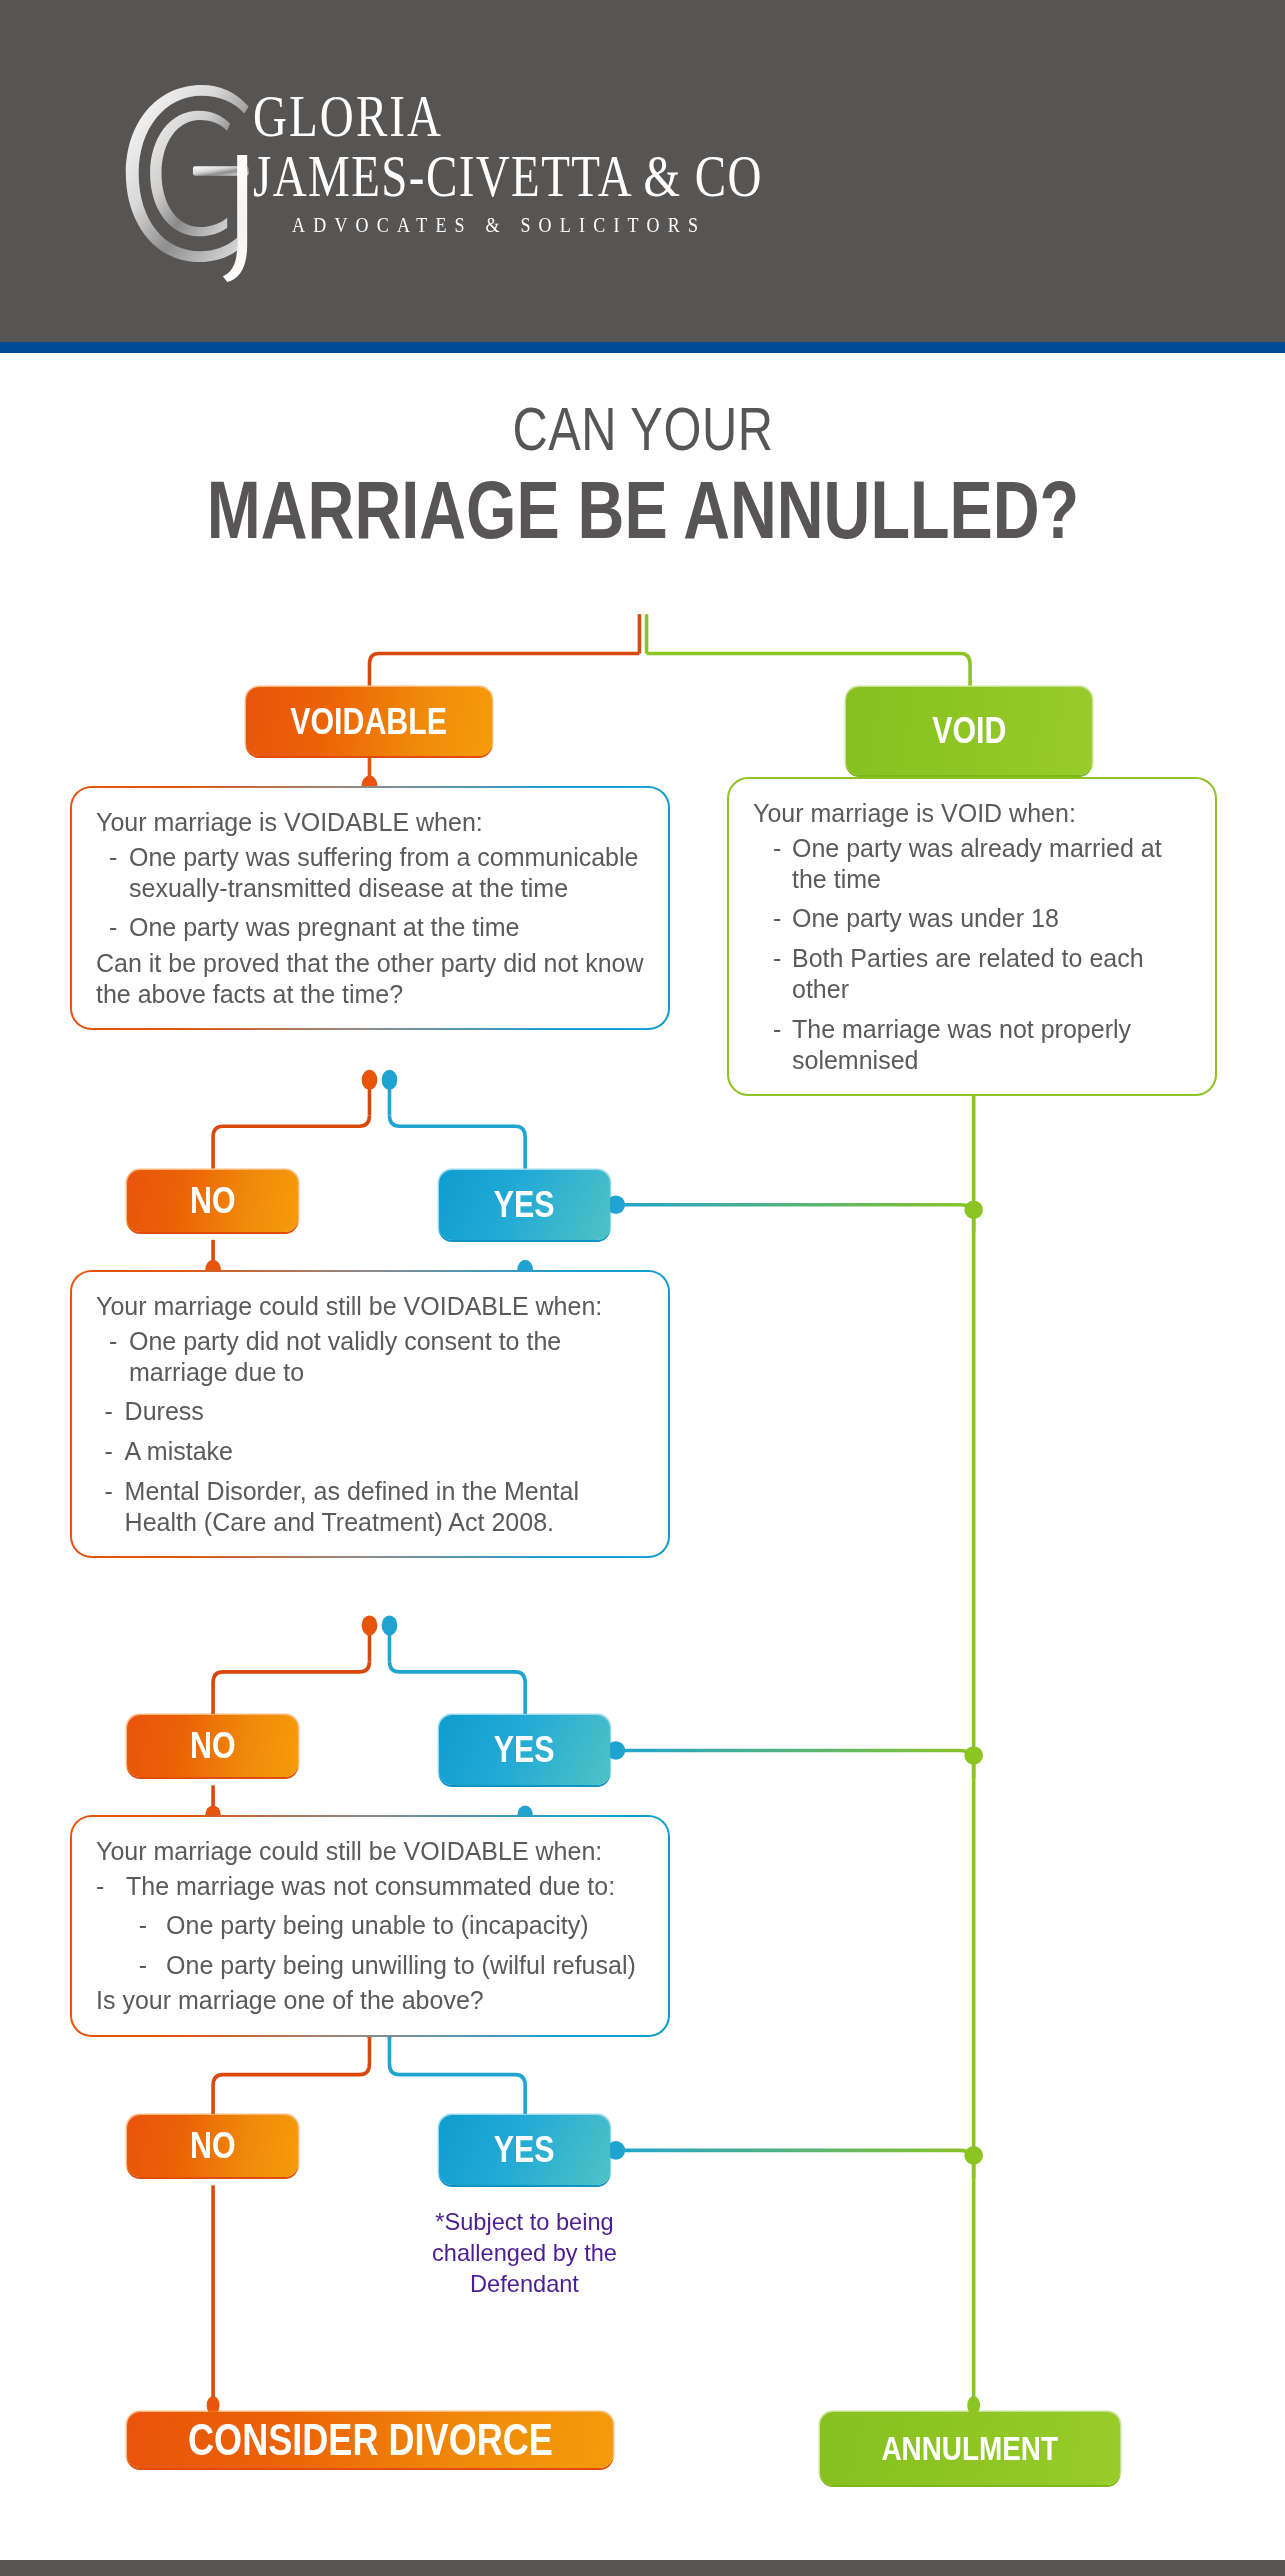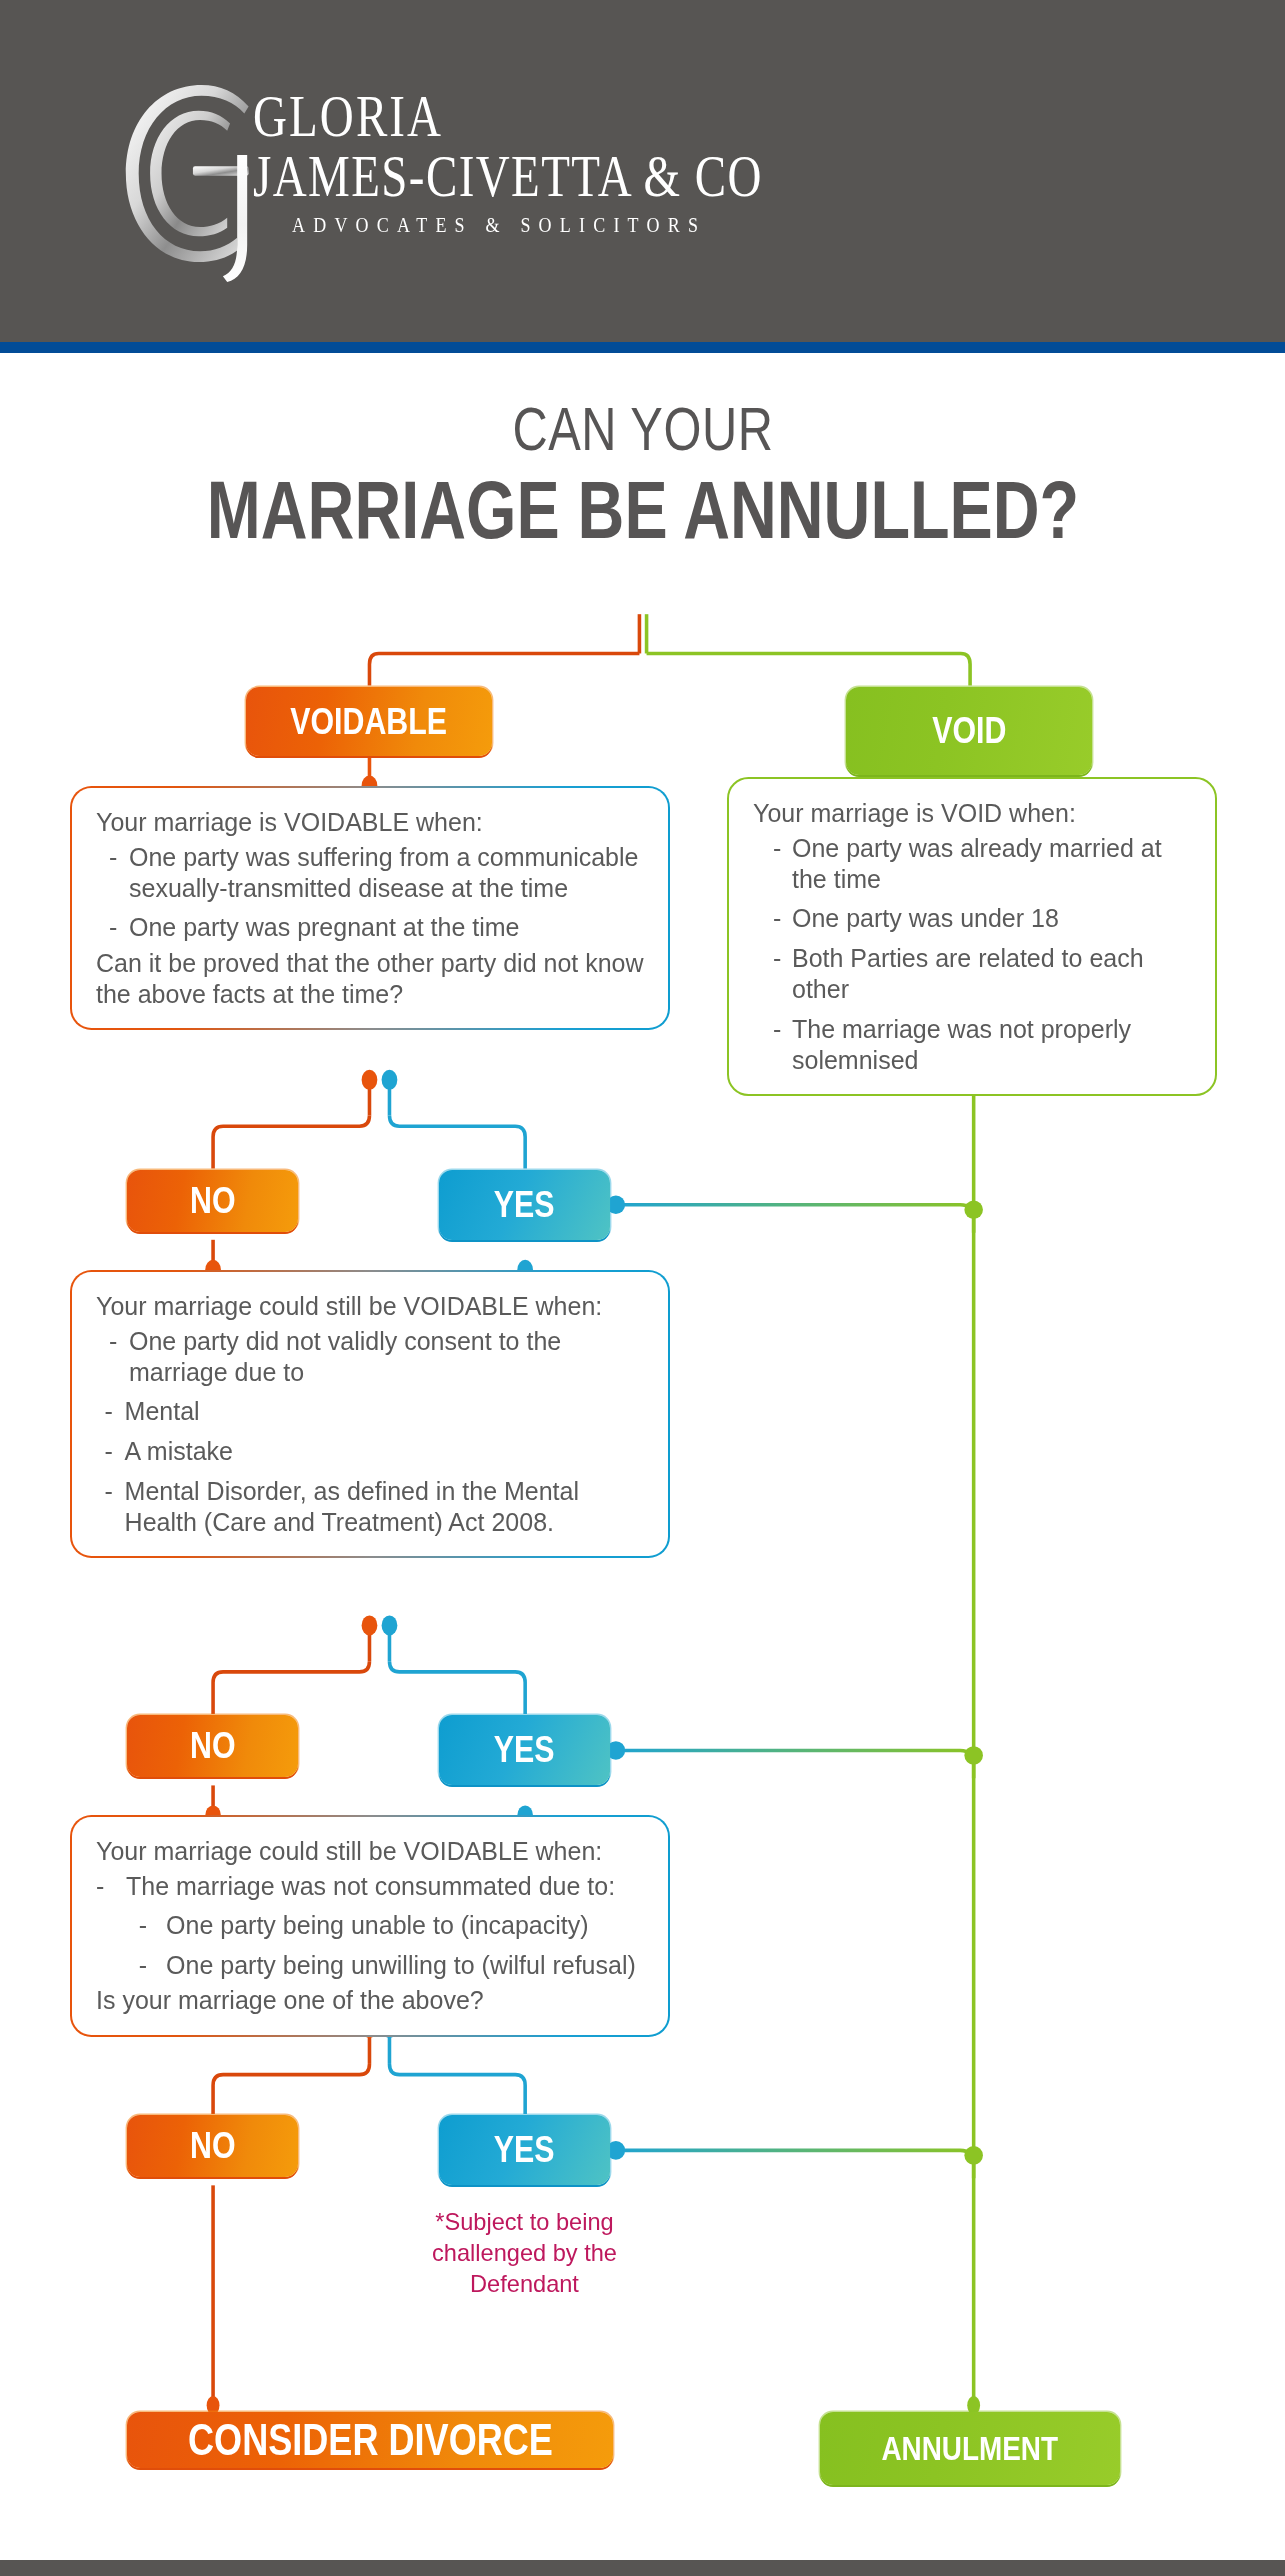--- a/index.html
+++ b/index.html
@@ -156,21 +156,21 @@
   }
 
   #box-voidable-1 { left:70px;  top:786px; width:600px; }
   #box-void-1     { left:727px; top:777px; width:490px; }
   #box-voidable-2 { left:70px;  top:1270px; width:600px; }
   #box-voidable-3 { left:70px;  top:1815px; width:600px; }
 
   
   #subject-note {
     position:absolute; left:414px; top:2207px; width:221px;
-    text-align:center; color:#be185d;
+    text-align:center; color:#4c1d95;
     font-size:23.6px; line-height:31px;
   }
 
   
   #footer {
     position:absolute; left:0; top:2560px; width:1286px; height:15.7px;
     background:#575553;
   }
 </style>
 </head>
@@ -341,21 +341,21 @@
   <span class="pill-label">NO</span>
 </div>
 <div class="pill blue btn-yes" id="btn-yes-1">
   <span class="pill-label">YES</span>
 </div>
 
 <div class="content-box" id="box-voidable-2">
   <p class="intro">Your marriage could still be VOIDABLE when:</p>
   <ul>
     <li><span class="dash">-</span><span>One party did not validly consent to the marriage due to</span></li>
-    <li style="padding-left:28.6px"><span class="dash" style="left:8.6px">-</span><span>Mental</span></li>
+    <li style="padding-left:28.6px"><span class="dash" style="left:8.6px">-</span><span>Duress</span></li>
     <li style="padding-left:28.6px"><span class="dash" style="left:8.6px">-</span><span>A mistake</span></li>
     <li style="padding-left:28.6px"><span class="dash" style="left:8.6px">-</span><span>Mental Disorder, as defined in the Mental Health (Care and Treatment) Act 2008.</span></li>
   </ul>
 </div>
 
 <div class="pill orange btn-no" id="btn-no-2">
   <span class="pill-label">NO</span>
 </div>
 <div class="pill blue btn-yes" id="btn-yes-2">
   <span class="pill-label">YES</span>

